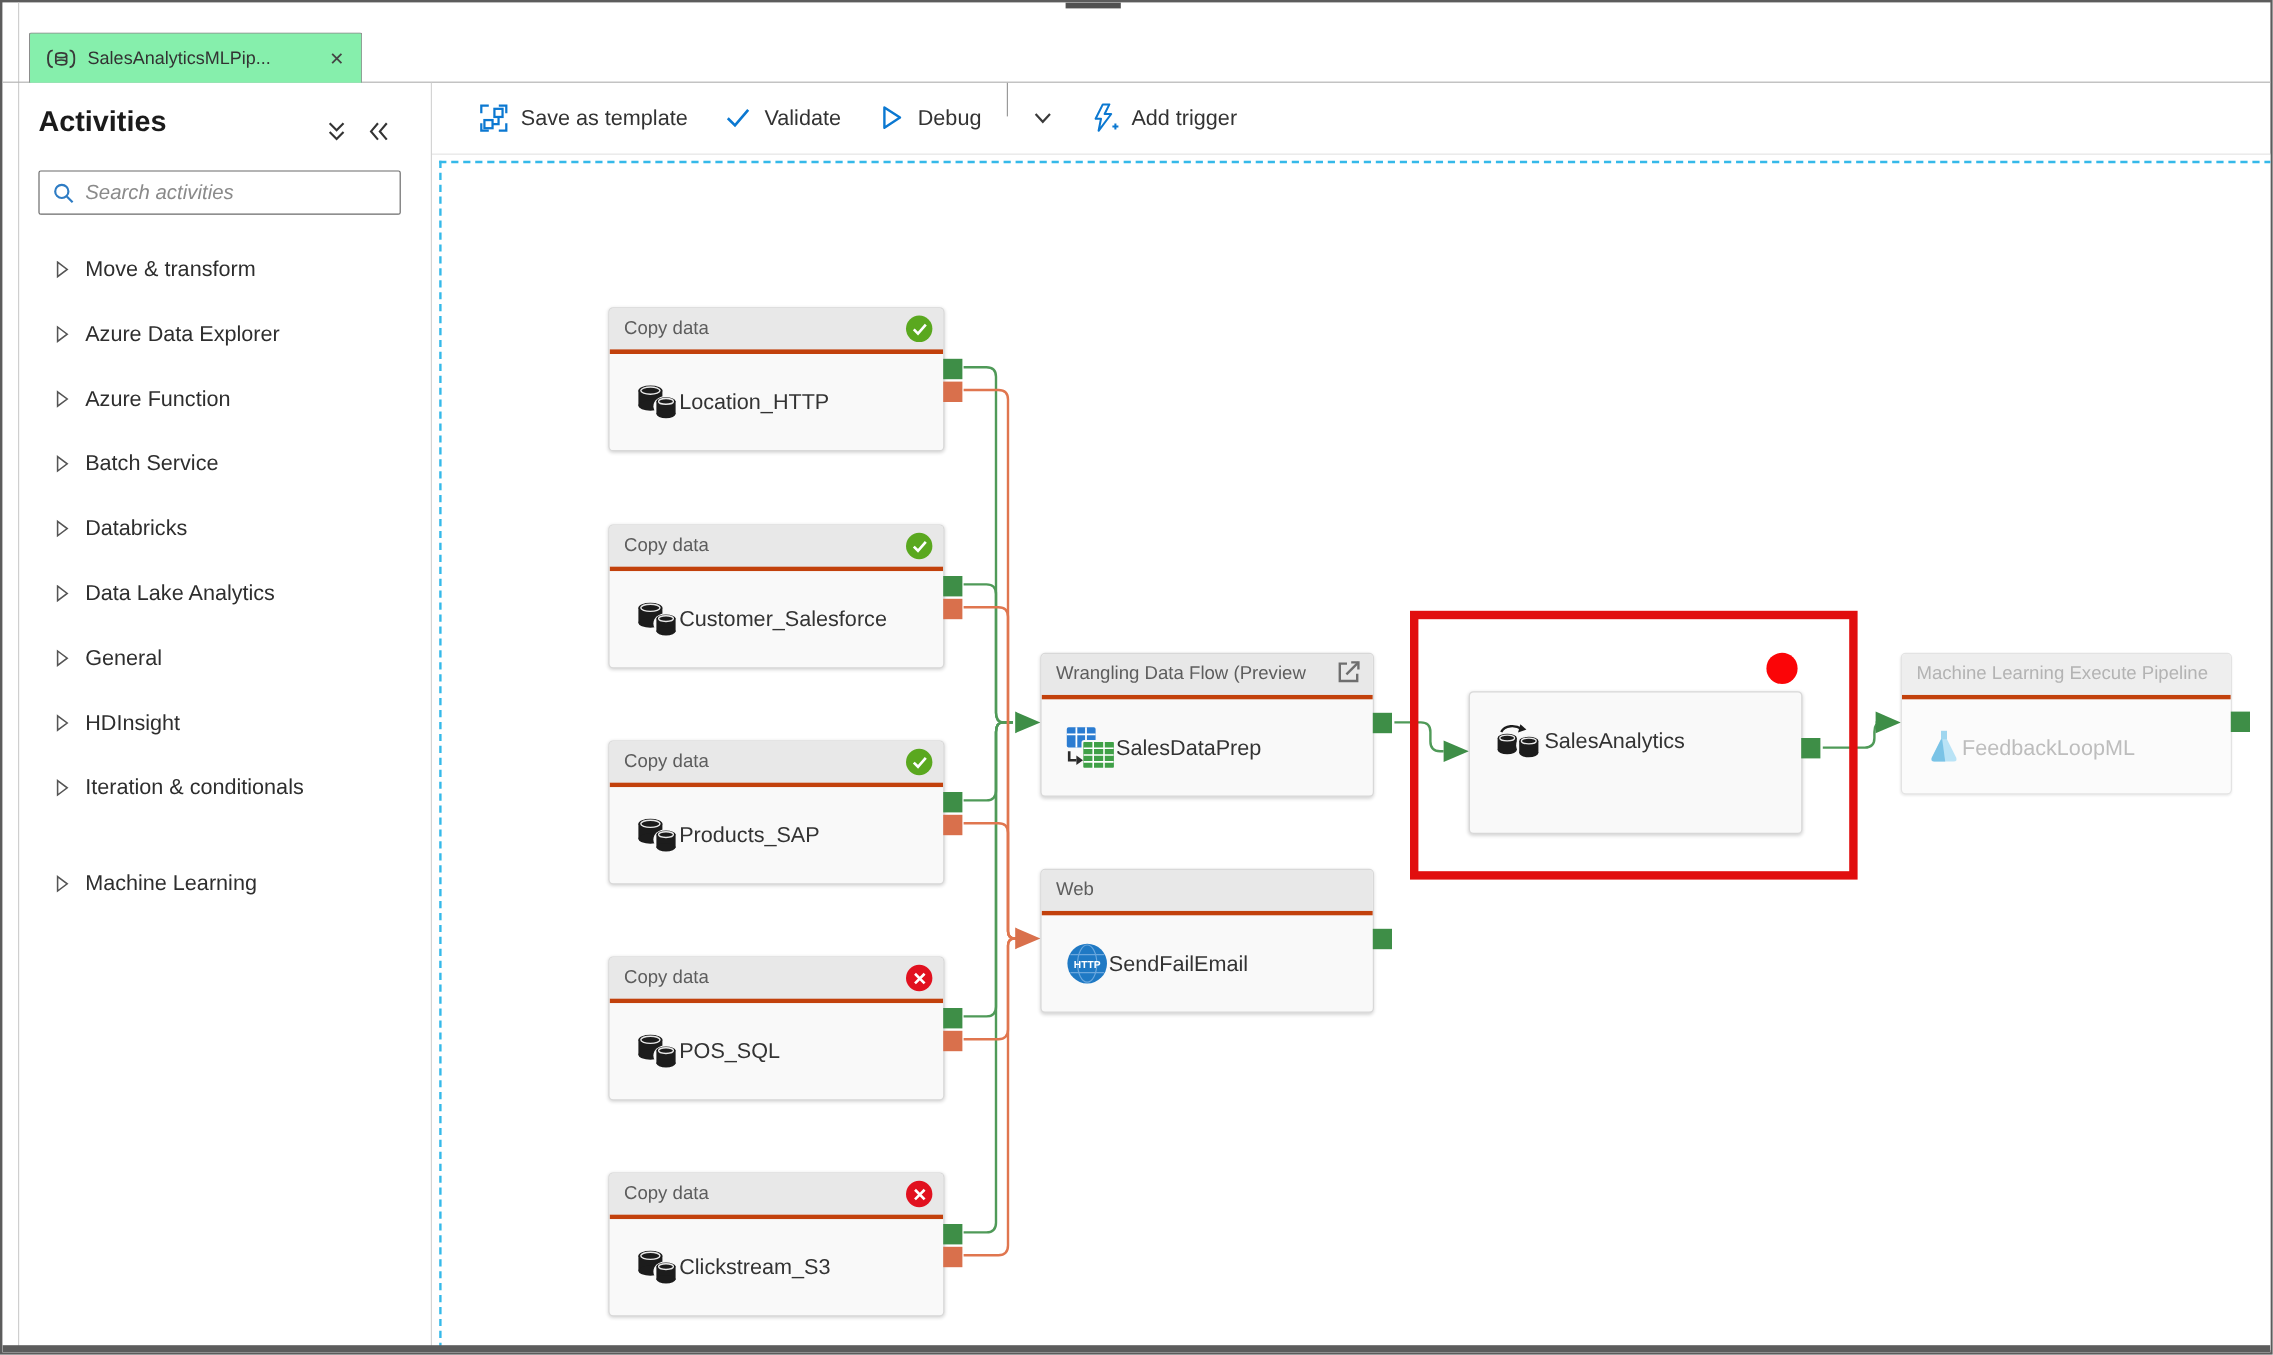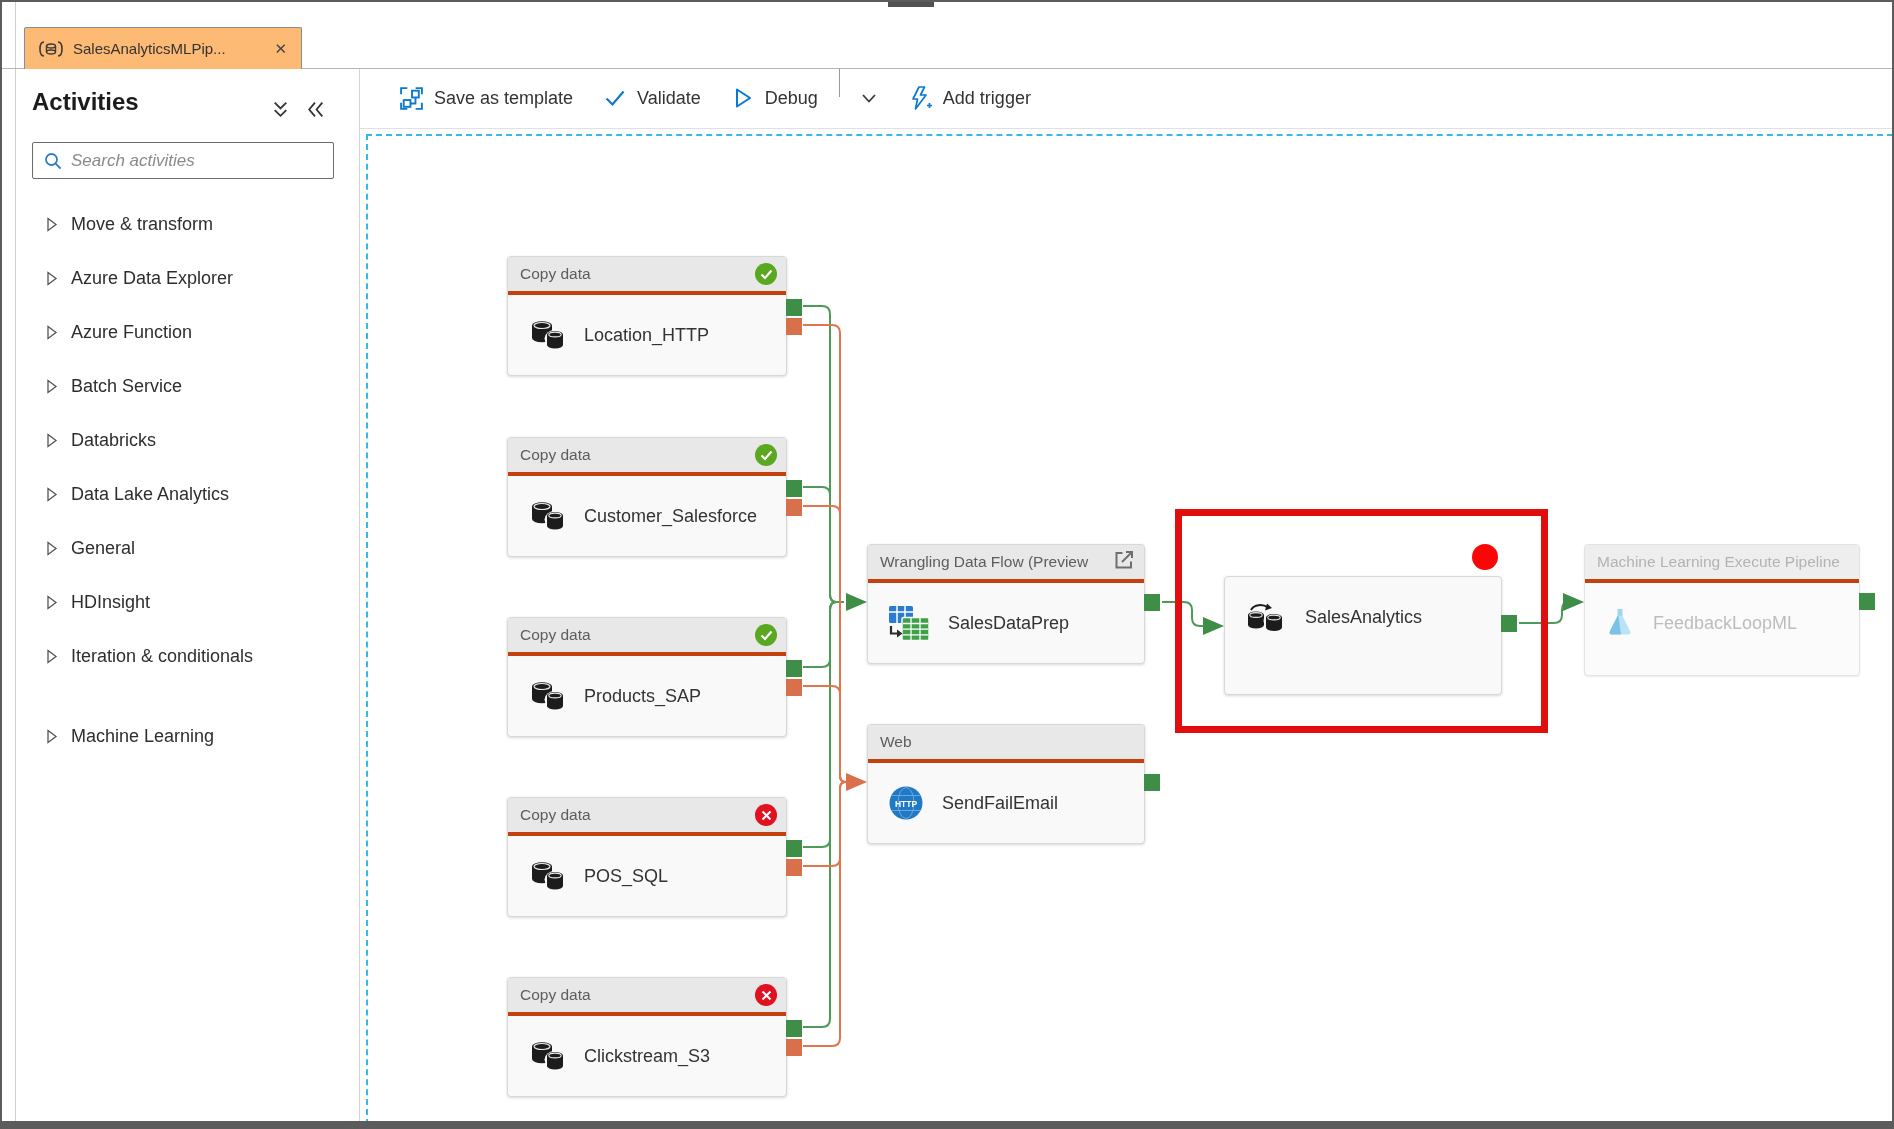--- a/index.html
+++ b/index.html
@@ -10,21 +10,21 @@
   .notch { position:absolute; left:886px; top:0; width:46px; height:5px; background:#515151; }
   .bottom-bar { position:absolute; left:0; bottom:0; width:100%; height:6px; background:#5c5c5c; }
 
   
   .left-strip-line { position:absolute; left:13px; top:0; width:1px; height:1121px; background:#cfcfcf; }
   .tabbar-line { position:absolute; left:0; top:66px; width:1894px; height:1px; background:#b5b5b5; }
   .panel-divider { position:absolute; left:357px; top:67px; width:1px; height:1056px; background:#d4d4d4; }
   .toolbar-line { position:absolute; left:358px; top:126px; width:1534px; height:1px; background:#e0e0e0; }
 
   
-  .tab { position:absolute; left:22px; top:25px; width:278px; height:42px; background:#fdba74;
+  .tab { position:absolute; left:22px; top:25px; width:278px; height:42px; background:#86efac;
          border:1px solid #8c8c8c; border-bottom:none; border-radius:2px 2px 0 0; z-index:5;
          display:flex; align-items:center; padding:0 12px 0 14px; gap:10px; cursor:pointer; }
   .tab-title { font-size:15px; color:#333; white-space:nowrap; overflow:hidden; flex:1; }
   .tab-close { font-size:15px; color:#444; cursor:pointer; padding:0 2px; }
 
   
   .toolbar { position:absolute; left:382px; top:67px; height:58px; display:flex; align-items:flex-start; z-index:2; }
   .tbtn { display:flex; align-items:center; gap:10px; padding:0 15px; height:100%; cursor:pointer;
           font-size:18px; color:#333; white-space:nowrap; }
   .tsep { width:1px; height:28px; background:#9a9a9a; margin:0 6px; }
@@ -46,21 +46,21 @@
   .dashed-border { position:absolute; left:364px; top:132px; width:1527px; height:991px;
                    border-top:2px dashed #35b9e9; border-left:2px dashed #35b9e9; pointer-events:none; }
   svg.wires { position:absolute; left:0; top:0; width:1894px; height:1129px; pointer-events:none; z-index:3; }
 
   
   .node { position:absolute; background:#f9f9f9; border:1px solid #d8d8d8; border-radius:4px;
           box-shadow:0 1px 3px rgba(0,0,0,.16); z-index:4; cursor:pointer; }
   .node-header { height:38px; background:#e8e8e8; border-bottom:4px solid #c2410c; border-radius:3px 3px 0 0;
                  display:flex; align-items:center; padding:0 9px 0 12px; font-size:15.5px; color:#5d5d5d;
                  white-space:nowrap; overflow:hidden; }
-  .node-body { height:80px; display:flex; align-items:center; padding-left:20px; gap:18px;
+  .node-body { height:80px; display:flex; align-items:center; padding-left:20px; gap:0;
                font-size:18px; color:#333; white-space:nowrap; }
   .badge { margin-left:auto; width:22px; height:22px; border-radius:50%; flex:none;
            display:flex; align-items:center; justify-content:center; }
   .badge.ok { background:#5aa81f; }
   .badge.err { background:#e1111f; }
   .open-icon { margin-left:auto; flex:none; cursor:pointer; }
   .port { position:absolute; right:-16px; width:16px; height:17px; cursor:crosshair; z-index:5; }
   .port.green { background:#3e8e47; }
   .port.orange { background:#d9704c; }
   .node.disabled { border-color:#e3e3e3; box-shadow:0 1px 2px rgba(0,0,0,.08); background:#fbfbfb; }
@@ -427,21 +427,21 @@
         <ellipse cx="29" cy="15.5" rx="8" ry="3.5" fill="#1c1c1c"></ellipse>
           <rect x="21" y="15.5" width="16" height="10" fill="#1c1c1c"></rect>
           <ellipse cx="29" cy="25.5" rx="8" ry="3.5" fill="#1c1c1c"></ellipse>
         <ellipse cx="29" cy="15.5" rx="6.2" ry="2.4" fill="none" stroke="#e9e9e9" stroke-width="1.1"></ellipse>
       </svg>
       <span>SalesAnalytics</span>
     </div>
     <span class="port green" style="top:38px"></span>
   </div>
 
-  <div class="node disabled" style="left:1582px; top:542px; width:276px; height:132px">
+  <div class="node disabled" style="left:1582px; top:542px; width:276px; height:118px">
     <div class="node-header">
         <span>Machine Learning Execute Pipeline</span>
       </div>
     <div class="node-body">
       <svg width="30" height="30" viewBox="0 0 30 30">
         <rect x="12.5" y="1" width="5" height="8" fill="#9fd6ef"></rect>
         <path d="M12.5 8 L5 23 Q3.5 26.5 7 26.5 H23 Q26.5 26.5 25 23 L17.5 8 Z" fill="#b9e3f6"></path>
         <path d="M12.5 8 L5 23 Q3.5 26.5 7 26.5 H16 L13.5 8 Z" fill="#7ac3e6"></path>
       </svg>
       <span>FeedbackLoopML</span>

